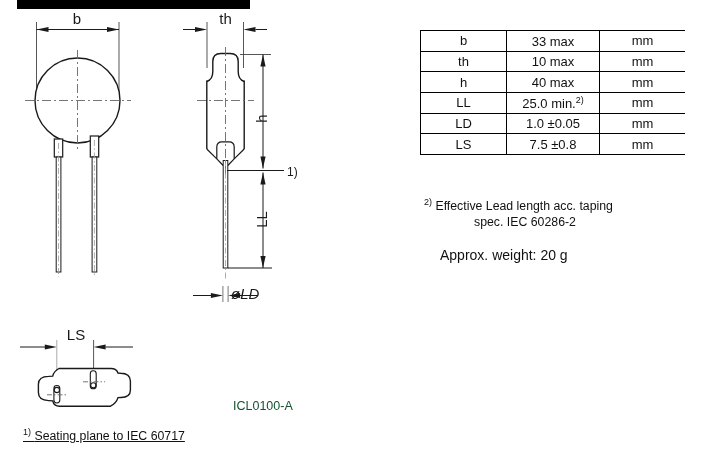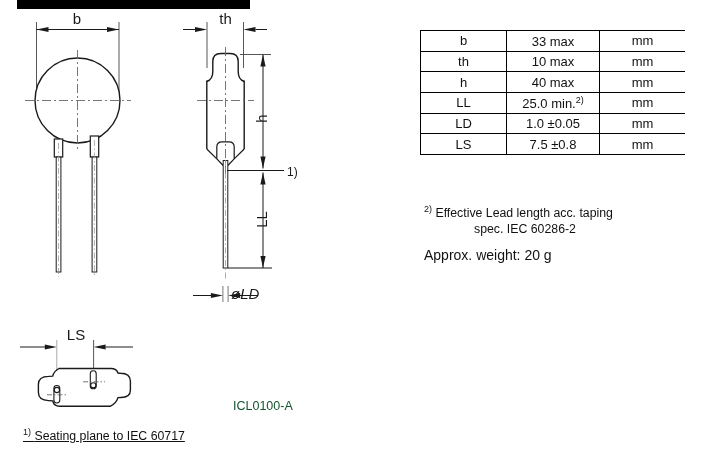--- a/index.html
+++ b/index.html
@@ -13,21 +13,21 @@
   #dims-table{position:absolute;left:420px;top:30px;border-collapse:collapse;
               font-size:13px;color:#111;}
   #dims-table td{height:19.7px;padding:0;text-align:center;vertical-align:middle;
                  border-top:1px solid #000;border-bottom:1px solid #000;}
   #dims-table td.c-param{width:85px;border-left:1px solid #000;border-right:1px solid #000;}
   #dims-table td.c-value{width:92px;border-right:1px solid #000;}
   #dims-table td.c-unit{width:85px;}
   sup{font-size:9px;}
   .note{position:absolute;font-size:12.3px;line-height:15.5px;color:#111;}
   .note .indent{padding-left:13px;text-align:center;}
-  #weight{position:absolute;font-size:14px;color:#111;}
+  #weight{position:absolute;font-size:14px;color:#111;margin-left:16px;}
   #partnum{position:absolute;font-size:12.5px;color:#14532d;}
 </style>
 </head>
 <body>
 
 <div id="page">
 
   <svg width="420" height="449" viewBox="0 0 420 449" style="position:absolute;left:0;top:0;">
 
     <rect x="17" y="0" width="233" height="9" fill="#000"></rect>
@@ -168,21 +168,21 @@
         <td class="c-unit">mm</td>
       </tr>
       <tr>
         <td class="c-param">LS</td>
         <td class="c-value"><span>7.5 ±0.8</span><sup></sup></td>
         <td class="c-unit">mm</td>
       </tr>
     </tbody>
   </table>
 
-  <div class="note" style="left:424px;top:195px;margin-top:7px;">
+  <div class="note" style="left:424px;top:195px;">
     <div><sup>2)</sup> <span>Effective Lead length acc. taping</span></div>
     <div class="indent">spec. IEC 60286-2</div>
   </div>
 
   <div id="weight" style="left:424px;top:247px;">Approx. weight: 20 g</div>
 
   <div class="note" style="left:23px;top:425px;text-decoration:underline;">
     <sup>1)</sup> <span>Seating plane to IEC 60717</span>
   </div>
 

